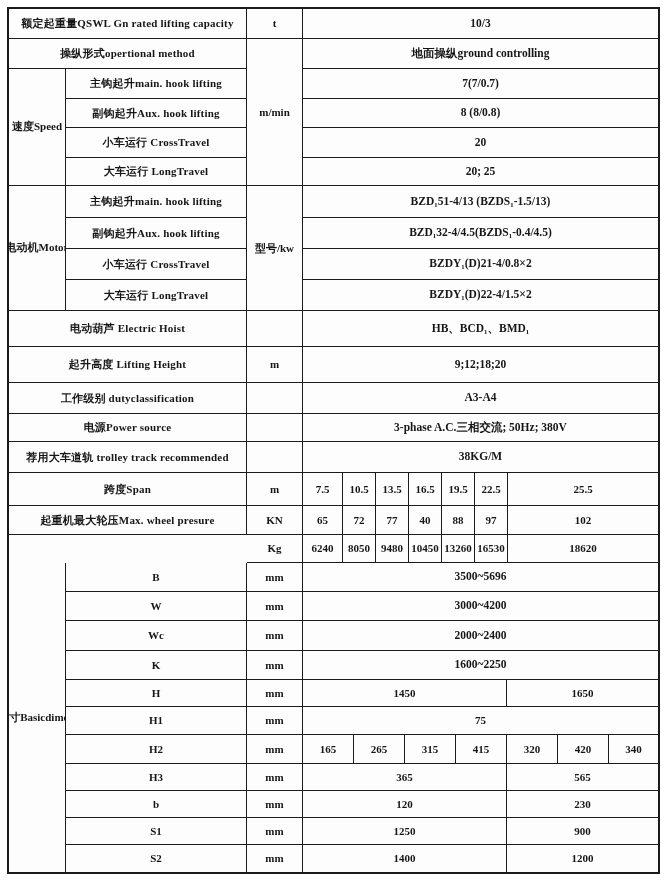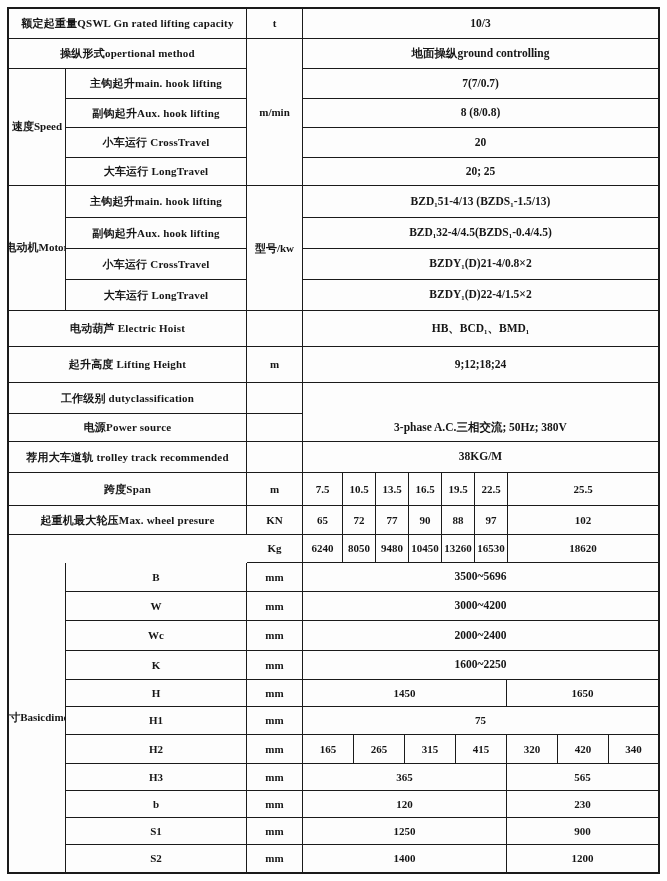--- a/index.html
+++ b/index.html
@@ -78,24 +78,25 @@
   <div class="cell val noR" style="grid-area:9/4/10/5">BZDY₁(D)21-4/0.8×2</div>
   <div class="cell lbl" style="grid-area:10/2/11/3">大车运行 LongTravel</div>
   <div class="cell val noR" style="grid-area:10/4/11/5">BZDY₁(D)22-4/1.5×2</div>
 
   <div class="cell lbl" style="grid-area:11/1/12/3">电动葫芦 Electric Hoist</div>
   <div class="cell" style="grid-area:11/3/12/4"></div>
   <div class="cell val noR" style="grid-area:11/4/12/5">HB、BCD₁、BMD₁</div>
 
   <div class="cell lbl" style="grid-area:12/1/13/3">起升高度 Lifting Height</div>
   <div class="cell" style="grid-area:12/3/13/4">m</div>
-  <div class="cell val noR" style="grid-area:12/4/13/5">9;12;18;24</div>
+  <div class="cell val noR" style="grid-area:12/4/13/5">9;12;18;20</div>
 
   <div class="cell lbl" style="grid-area:13/1/14/3">工作级别 dutyclassification</div>
   <div class="cell" style="grid-area:13/3/14/4"></div>
+  <div class="cell val noR" style="grid-area:13/4/14/5">A3-A4</div>
 
   <div class="cell lbl" style="grid-area:14/1/15/3">电源Power source</div>
   <div class="cell" style="grid-area:14/3/15/4"></div>
   <div class="cell val noR" style="grid-area:14/4/15/5">3-phase A.C.三相交流; 50Hz; 380V</div>
 
   <div class="cell lbl" style="grid-area:15/1/16/3">荐用大车道轨 trolley track recommended</div>
   <div class="cell" style="grid-area:15/3/16/4"></div>
   <div class="cell val noR" style="grid-area:15/4/16/5">38KG/M</div>
 
   <div class="cell lbl" style="grid-area:16/1/17/3">跨度Span</div>
@@ -109,21 +110,21 @@
     <div class="sub" style="width:33px">22.5</div>
     <div class="sub" style="width:150px">25.5</div>
   </div>
 
   <div class="cell lbl" style="grid-area:17/1/18/3">起重机最大轮压Max. wheel presure</div>
   <div class="cell" style="grid-area:17/3/18/4">KN</div>
   <div class="cell vsplit noR" style="grid-area:17/4/18/5">
     <div class="sub" style="width:40px">65</div>
     <div class="sub" style="width:33px">72</div>
     <div class="sub" style="width:33px">77</div>
-    <div class="sub" style="width:33px">90</div>
+    <div class="sub" style="width:33px">40</div>
     <div class="sub" style="width:33px">88</div>
     <div class="sub" style="width:33px">97</div>
     <div class="sub" style="width:150px">102</div>
   </div>
 
   <div class="cell" style="grid-area:18/3/19/4">Kg</div>
   <div class="cell vsplit noR" style="grid-area:18/4/19/5">
     <div class="sub" style="width:40px">6240</div>
     <div class="sub" style="width:33px">8050</div>
     <div class="sub" style="width:33px">9480</div>

